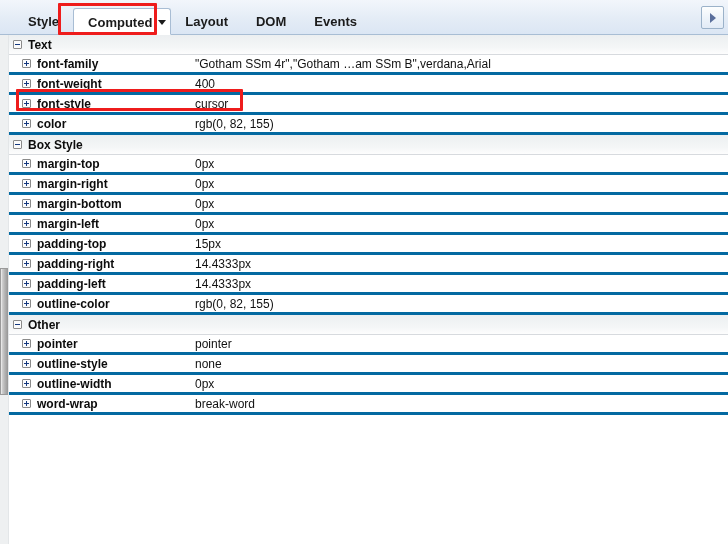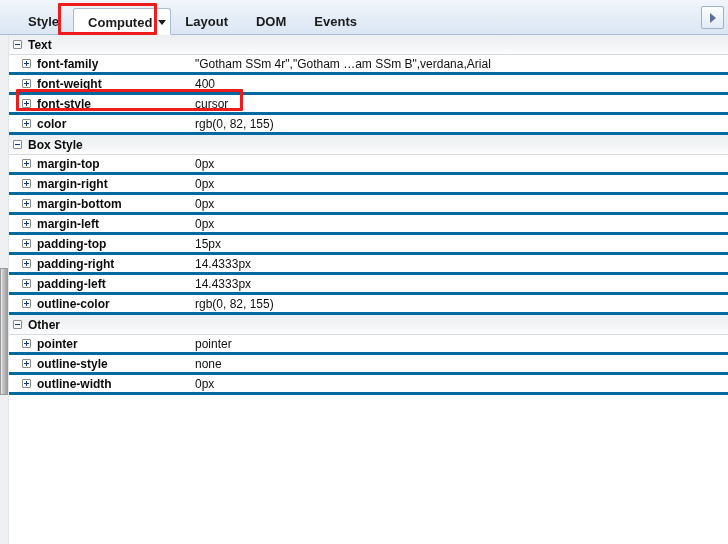--- a/index.html
+++ b/index.html
@@ -292,20 +292,25 @@
       <div class="row prop">
         <span class="toggle plus"></span>
         <span class="name">outline-style</span>
         <span class="value">none</span>
       </div>
       <div class="row prop">
         <span class="toggle plus"></span>
         <span class="name">outline-width</span>
         <span class="value">0px</span>
       </div>
+      <div class="row prop">
+        <span class="toggle plus"></span>
+        <span class="name">word-wrap</span>
+        <span class="value">break-word</span>
+      </div>
     </div>
 </div>
 
 <div class="scroll-track">
   <div class="scroll-thumb"></div>
 </div>
 
 <div class="annot" id="annot-computed-tab"></div>
 <div class="annot" id="annot-font-weight"></div>
 

